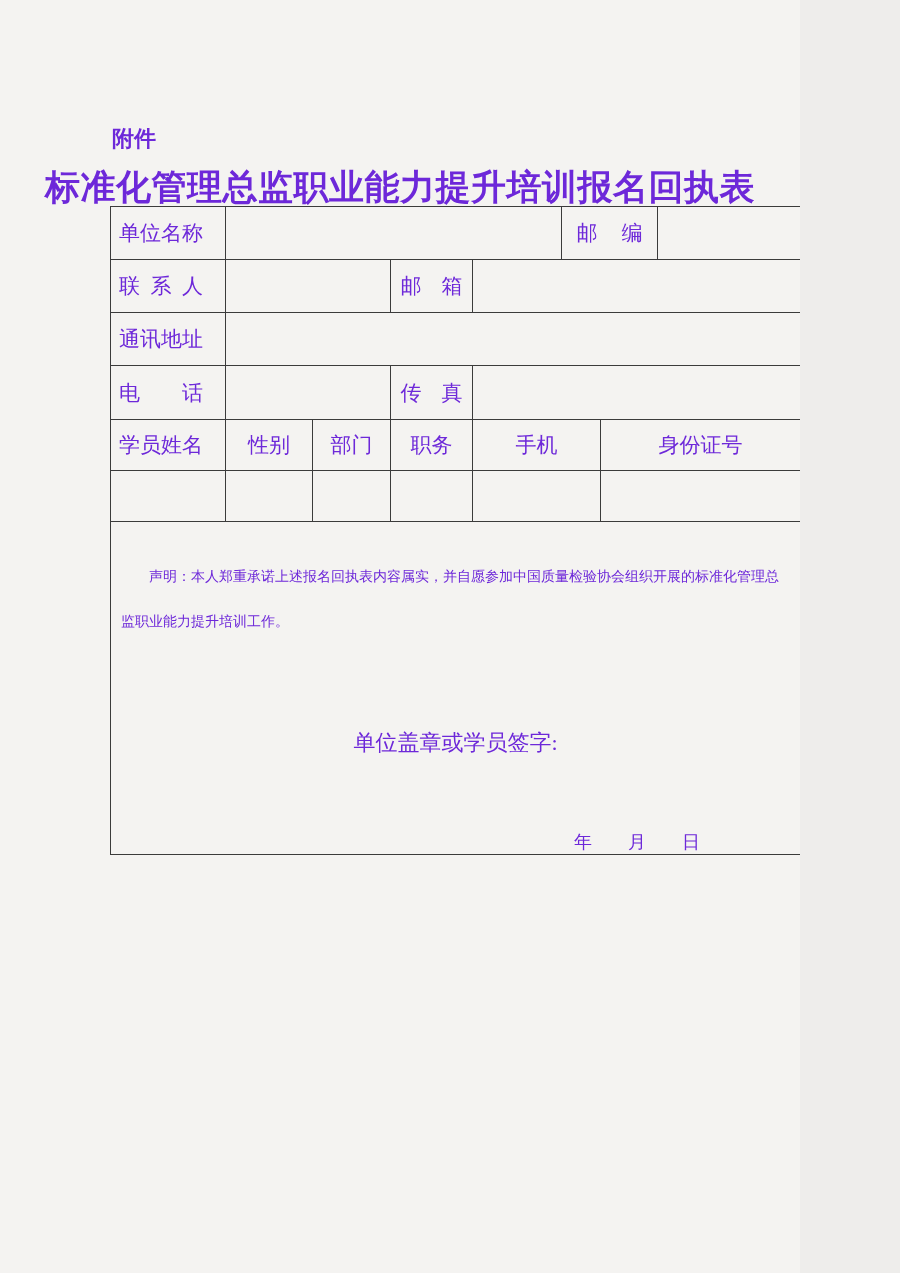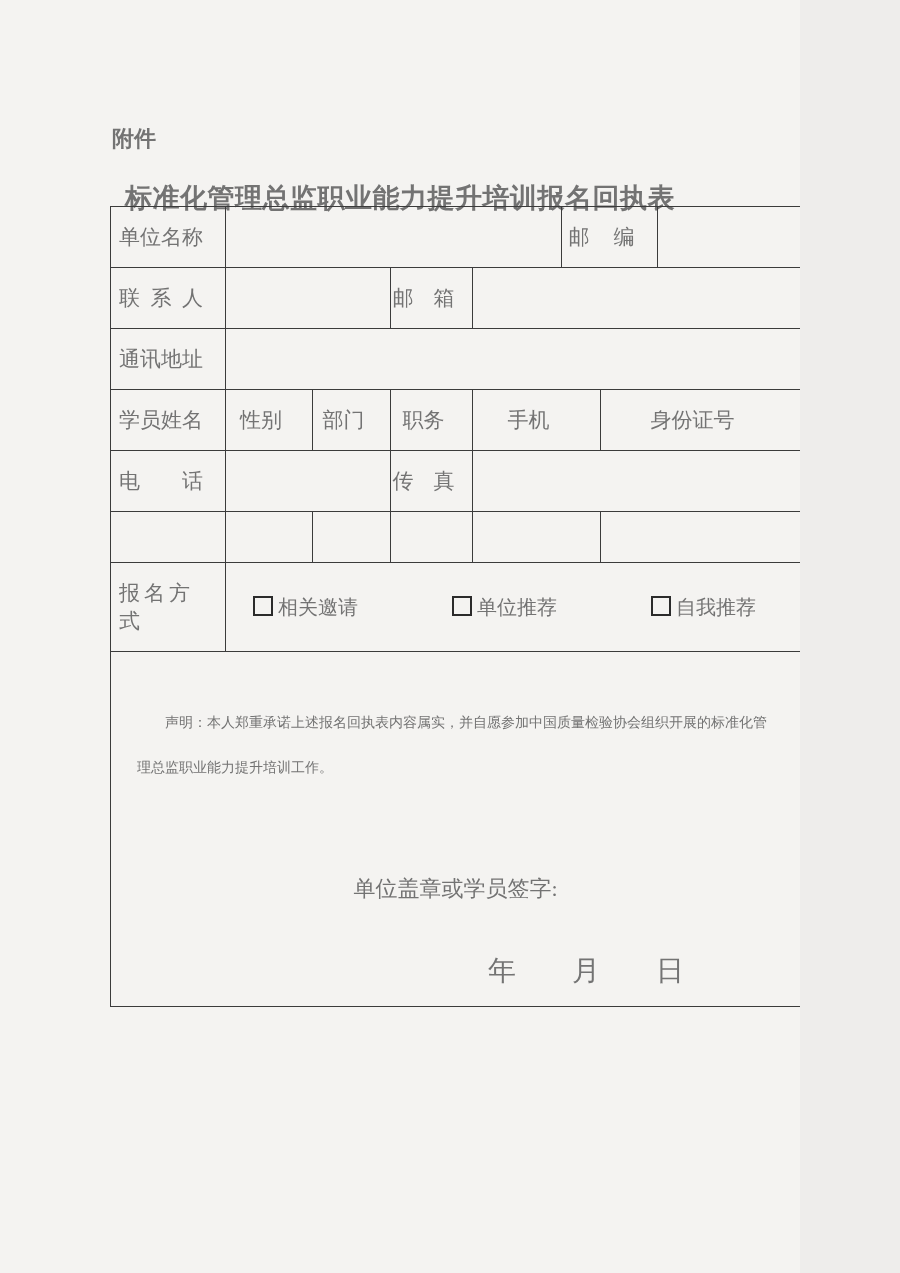--- a/index.html
+++ b/index.html
@@ -3,53 +3,53 @@
 <meta charset="utf-8">
 <style>
   html, body { margin: 0; padding: 0; }
   body { background: #eeedeb; }
   .page {
     position: relative;
     width: 800px;
     height: 1273px;
     background: #f4f3f1;
     font-family: "Liberation Serif", "DejaVu Serif", serif;
-    color: #737373;
+    color: #6d28d9;
     overflow: hidden;
   }
   .attachment {
     position: absolute;
     left: 112px;
     top: 124px;
     font-family: "Liberation Sans", "DejaVu Sans", sans-serif;
     font-weight: bold;
     font-size: 22px;
   }
   .title {
     position: absolute;
     left: 0;
     right: 0;
     top: 164px;
-    margin: 16px;
+    margin: 0;
     text-align: center;
-    font-size: 27px;
+    font-size: 35px;
     font-weight: bold;
     letter-spacing: 0.5px;
   }
   table.form-table {
     position: absolute;
     left: 110px;
     top: 206px;
     width: 690px;
     border-collapse: collapse;
     table-layout: fixed;
   }
   td {
     border: 1px solid #3b3b3b;
-    padding: 16px;
+    padding: 0;
     font-size: 21px;
     vertical-align: middle;
     overflow: hidden;
   }
   td.lbl { padding-left: 8px; text-align: left; }
   td.ctr { text-align: center; padding-left: 0; }
   .jl { display: inline-block; text-align: justify; text-align-last: justify; }
   .w84 { width: 84px; }
   .w62 { width: 62px; }
   .w66 { width: 66px; }
@@ -78,21 +78,21 @@
     font-size: 21px;
   }
   td.decl-cell { vertical-align: top; text-align: left; }
   .decl {
     margin: 32px 8px 0 10px;
     font-size: 14px;
     line-height: 45px;
     text-indent: 2em;
   }
   .sig { text-align: center; margin-top: 84px; font-size: 22px; }
-  .date { text-align: right; padding-right: 100px; margin-top: 48px; font-size: 28px; }
+  .date { text-align: right; padding-right: 100px; margin-top: 72px; font-size: 18px; }
 </style>
 </head>
 <body>
 
 <div class="page">
 
   <div class="attachment">附件</div>
 
   <h1 class="title">标准化管理总监职业能力提升培训报名回执表</h1>
 
@@ -131,20 +131,31 @@
       <td colspan="4"></td>
     </tr>
 
     <tr style="height:53px">
       <td class="lbl">
         <span>通讯地址</span>
       </td>
       <td colspan="7"></td>
     </tr>
 
+    <tr style="height:54px">
+      <td class="lbl">
+        <span class="jl w84">电话</span>
+      </td>
+      <td colspan="2"></td>
+      <td class="ctr">
+        <span class="jl w62">传真</span>
+      </td>
+      <td colspan="4"></td>
+    </tr>
+
     <tr style="height:51px">
       <td class="lbl">
         <span>学员姓名</span>
       </td>
       <td class="ctr">
         <span>性别</span>
       </td>
       <td class="ctr">
         <span>部门</span>
       </td>
@@ -152,58 +163,29 @@
         <span>职务</span>
       </td>
       <td colspan="2" class="ctr">
         <span>手机</span>
       </td>
       <td colspan="2" class="ctr">
         <span>身份证号</span>
       </td>
     </tr>
 
-    <tr style="height:54px">
-      <td class="lbl">
-        <span class="jl w84">电话</span>
-      </td>
-      <td colspan="2"></td>
-      <td class="ctr">
-        <span class="jl w62">传真</span>
-      </td>
-      <td colspan="4"></td>
-    </tr>
-
     <tr style="height:51px">
       <td></td>
       <td></td>
       <td></td>
       <td></td>
       <td colspan="2"></td>
       <td colspan="2"></td>
     </tr>
 
-    <tr style="height:67px">
-      <td class="lbl">
-        <span class="spread">报名方式</span>
-      </td>
-      <td colspan="7" class="opts-cell">
-        <div class="opts">
-          <span class="opt">
-            <span class="cb"></span><span>相关邀请</span>
-          </span>
-          <span class="opt">
-            <span class="cb"></span><span>单位推荐</span>
-          </span>
-          <span class="opt">
-            <span class="cb"></span><span>自我推荐</span>
-          </span>
-        </div>
-      </td>
-    </tr>
 
 
     <tr style="height:328px">
       <td colspan="8" class="decl-cell">
         <p class="decl">声明：本人郑重承诺上述报名回执表内容属实，并自愿参加中国质量检验协会组织开展的标准化管理总监职业能力提升培训工作。</p>
         <div class="sig">单位盖章或学员签字:</div>
         <div class="date">年　　月　　日</div>
       </td>
     </tr>
 

